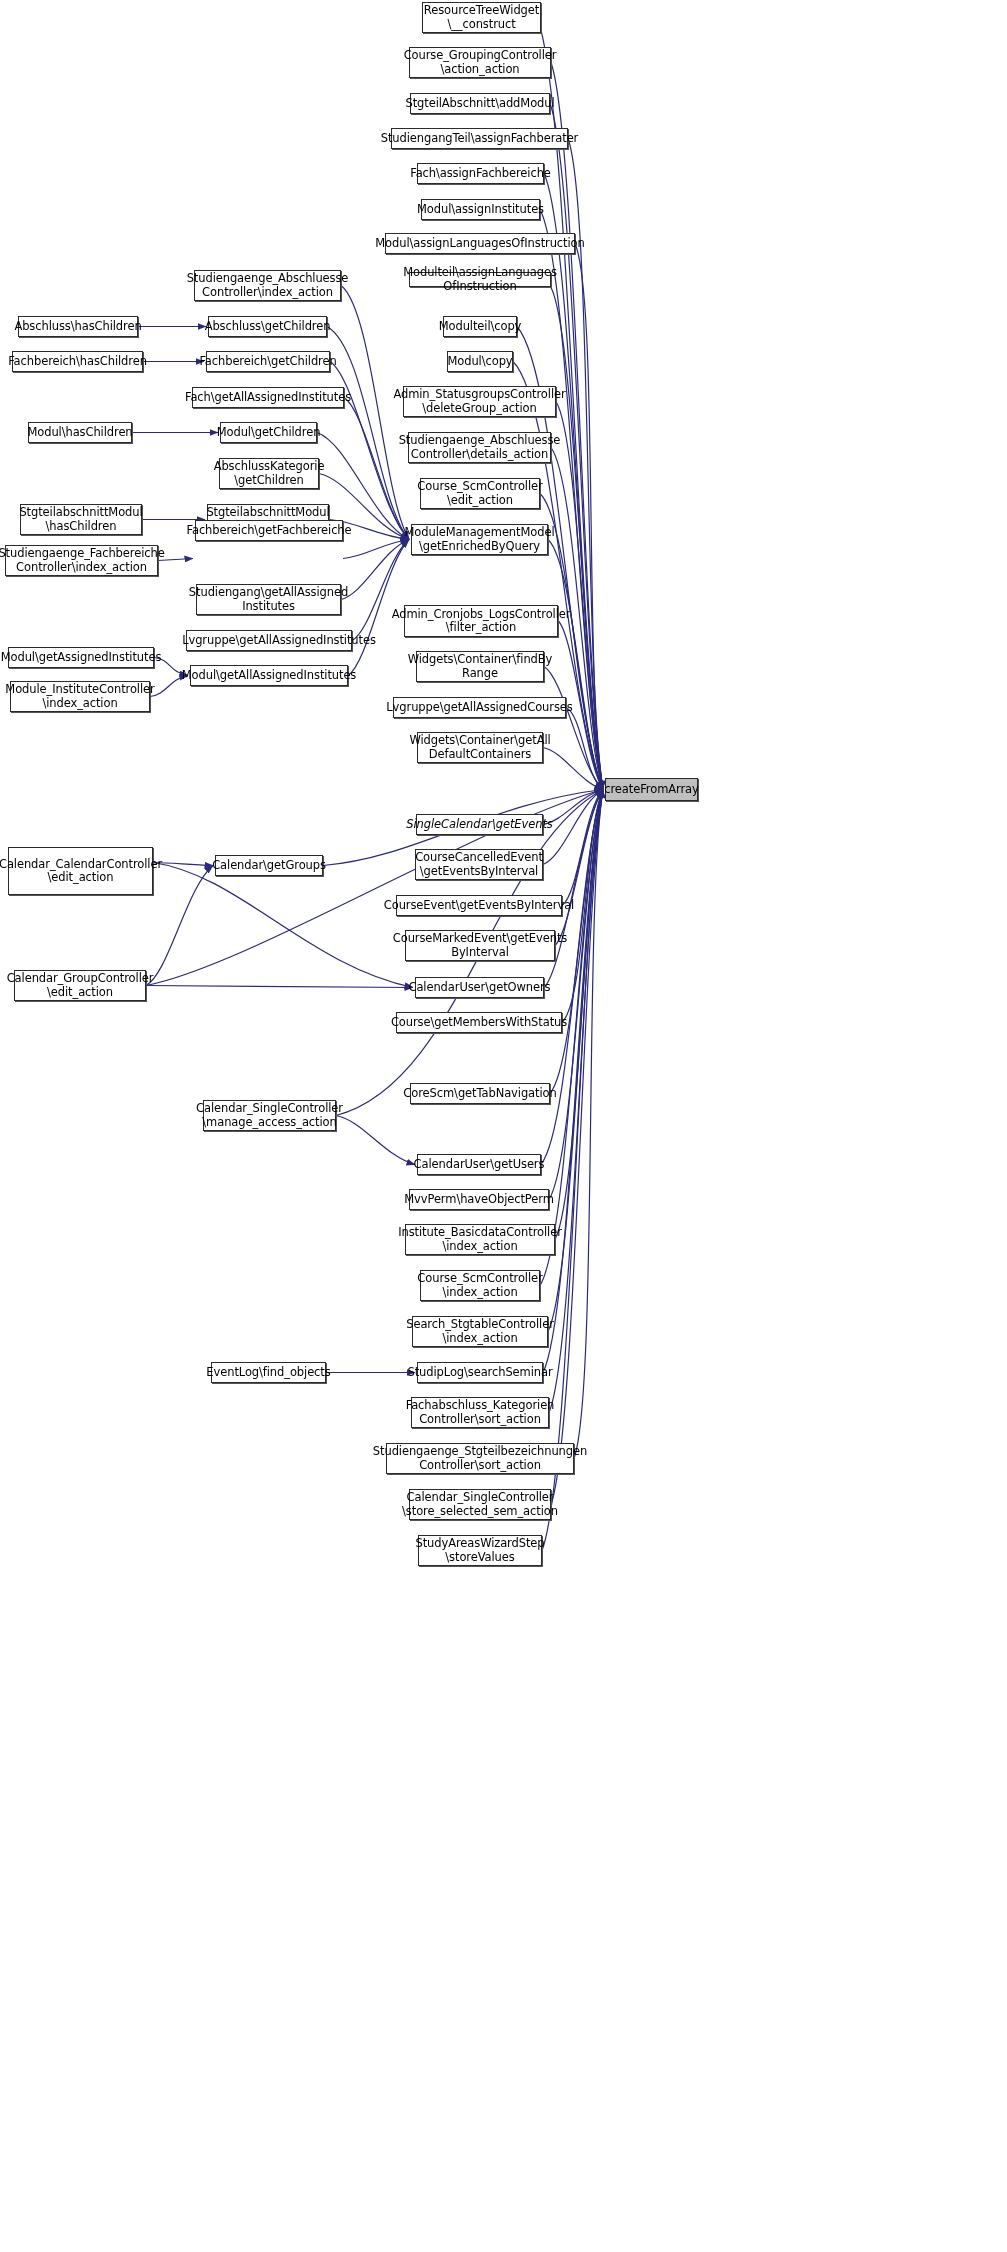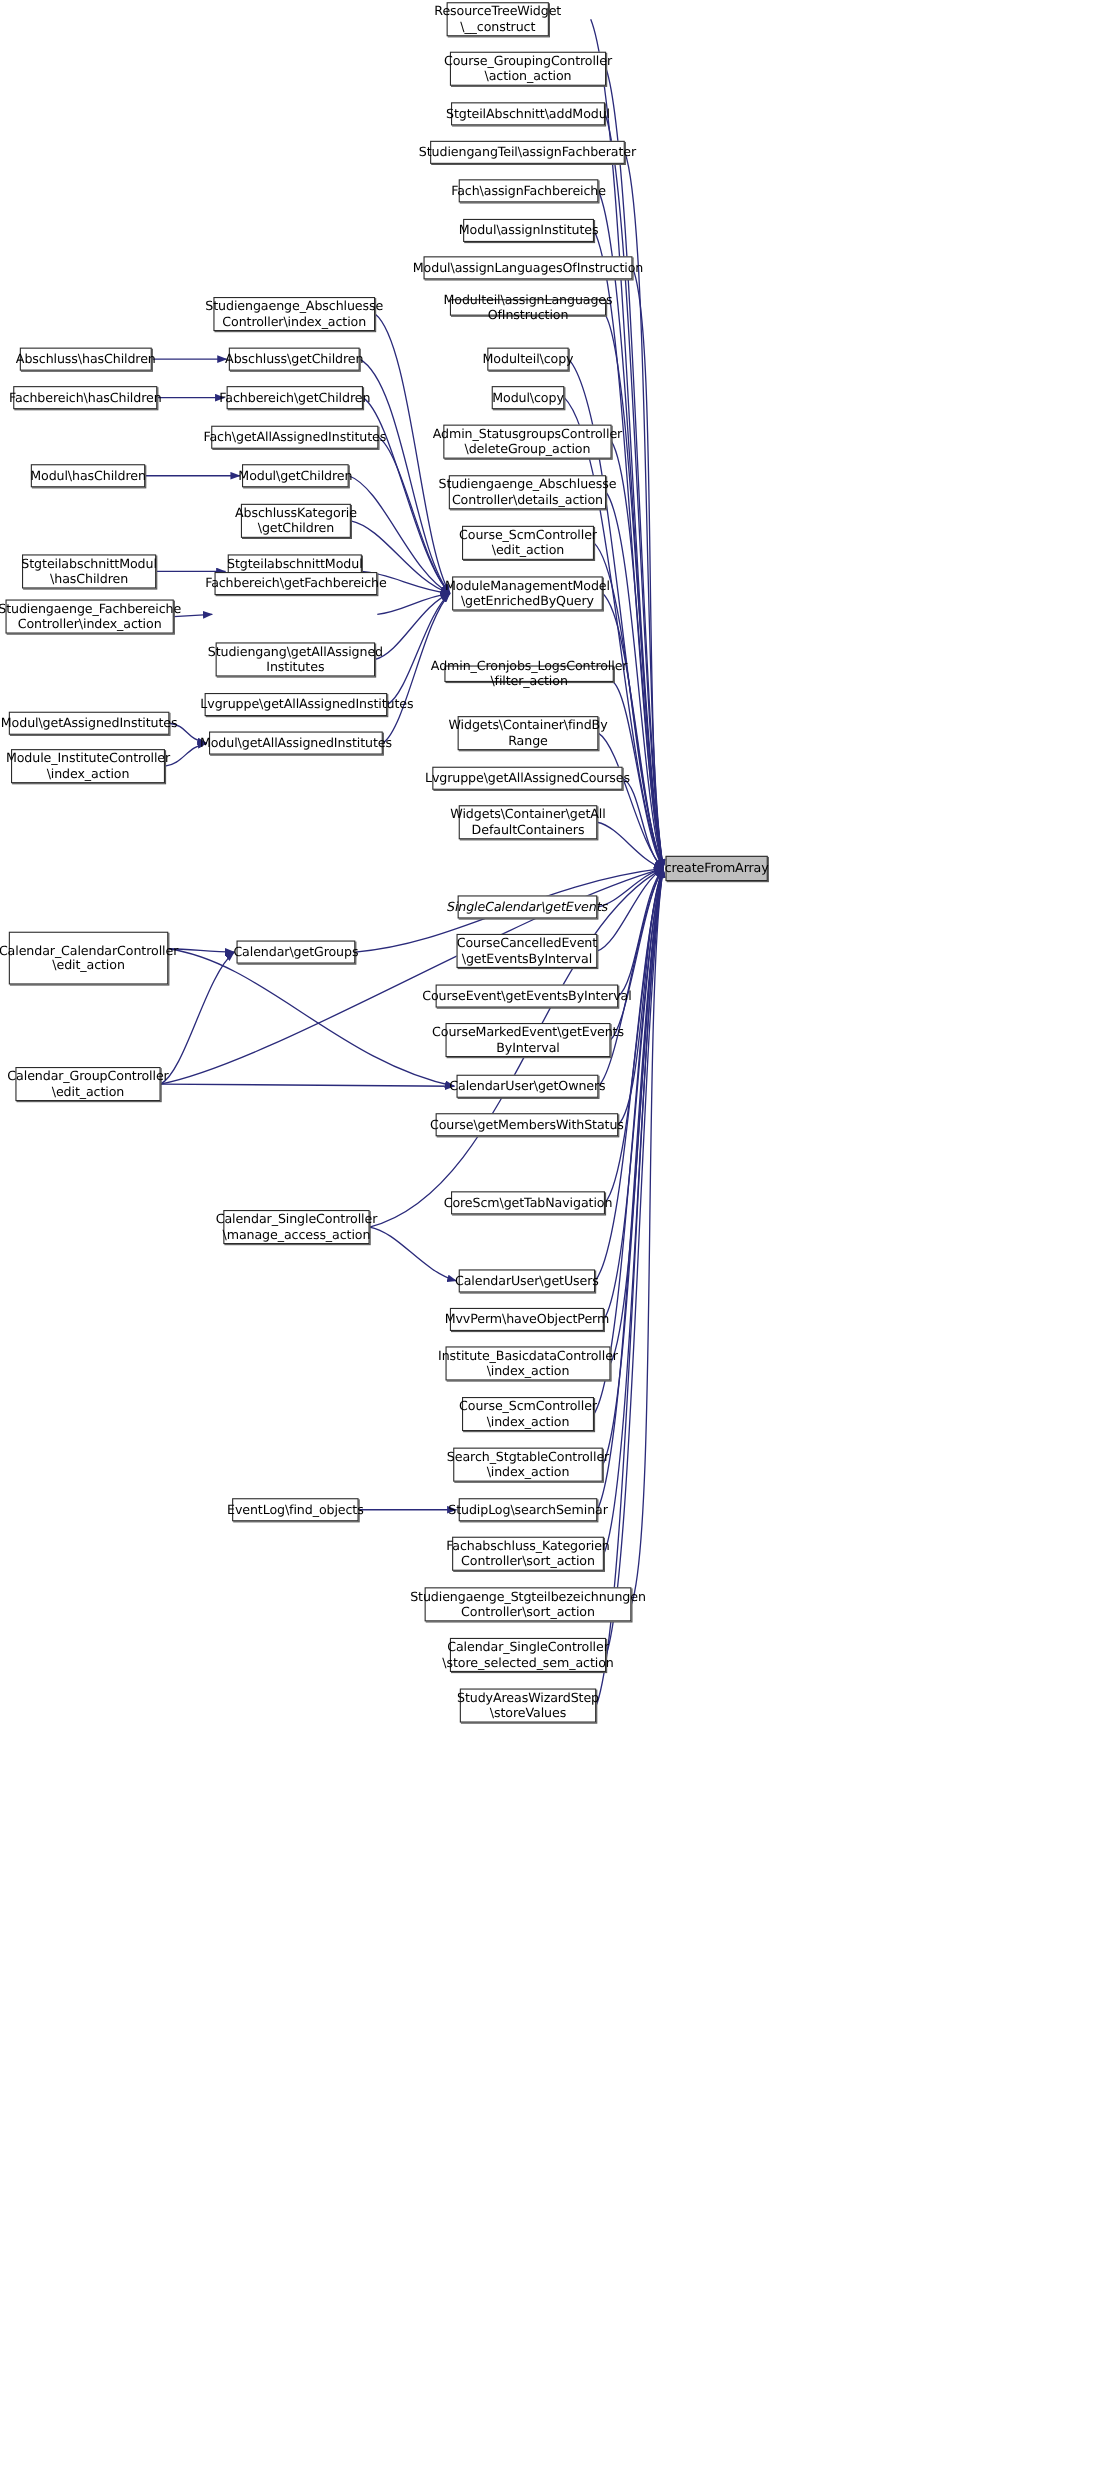--- a/index.html
+++ b/index.html
@@ -114,42 +114,42 @@
         <path d="M146,985.5 C168.77,973.5 186.5375,887.1 213,865.5" fill="none" stroke="#2a2a7a" stroke-width="1.2" marker-end="url(#arrowhead)"></path>
         <path d="M146,985.5 L413,987.5" fill="none" stroke="#2a2a7a" stroke-width="1.2" marker-end="url(#arrowhead)"></path>
         <path d="M146,985.5 C248,965.9 477.5,824.78 603,789.5" fill="none" stroke="#2a2a7a" stroke-width="1.2" marker-end="url(#arrowhead)"></path>
         <path d="M323,865.5 C416.06,857.9 488.67499999999995,803.18 603,789.5" fill="none" stroke="#2a2a7a" stroke-width="1.2" marker-end="url(#arrowhead)"></path>
         <path d="M336,1115.5 C362.73,1120.4 383.5875,1155.68 415,1164.5" fill="none" stroke="#2a2a7a" stroke-width="1.2" marker-end="url(#arrowhead)"></path>
         <path d="M336,1115.5 C461.7575,1082.9 494.0375,848.18 603,789.5" fill="none" stroke="#2a2a7a" stroke-width="1.2" marker-end="url(#arrowhead)"></path>
         <path d="M326,1372.5 L415,1372.5" fill="none" stroke="#2a2a7a" stroke-width="1.2" marker-end="url(#arrowhead)"></path>
       </g>
   </svg>
   <div id="node-layer">
-      <div class="node" style="left: 406px; top: 2px; width: 93px; height: 31px;"><span>ResourceTreeWidget
+      <div class="node" style="left: 422px; top: 2px; width: 119px; height: 31px;"><span>ResourceTreeWidget
 \__construct</span></div>
       <div class="node" style="left: 409px; top: 47px; width: 142px; height: 31px;"><span>Course_GroupingController
 \action_action</span></div>
       <div class="node" style="left: 410px; top: 93px; width: 140px; height: 21px;"><span>StgteilAbschnitt\addModul</span></div>
       <div class="node" style="left: 391px; top: 128px; width: 177px; height: 21px;"><span>StudiengangTeil\assignFachberater</span></div>
       <div class="node" style="left: 417px; top: 163px; width: 127px; height: 21px;"><span>Fach\assignFachbereiche</span></div>
       <div class="node" style="left: 421px; top: 199px; width: 119px; height: 21px;"><span>Modul\assignInstitutes</span></div>
       <div class="node" style="left: 385px; top: 233px; width: 190px; height: 21px;"><span>Modul\assignLanguagesOfInstruction</span></div>
       <div class="node" style="left: 409px; top: 272px; width: 142px; height: 15px; align-items: center;"><span>Modulteil\assignLanguages
 OfInstruction</span></div>
       <div class="node" style="left: 443px; top: 316px; width: 74px; height: 21px;"><span>Modulteil\copy</span></div>
       <div class="node" style="left: 447px; top: 351px; width: 66px; height: 21px; text-align: right;"><span>Modul\copy</span></div>
       <div class="node" style="left: 403px; top: 386px; width: 153px; height: 31px;"><span>Admin_StatusgroupsController
 \deleteGroup_action</span></div>
       <div class="node" style="left: 408px; top: 432px; width: 143px; height: 31px;"><span>Studiengaenge_Abschluesse
 Controller\details_action</span></div>
       <div class="node" style="left: 420px; top: 478px; width: 120px; height: 31px;"><span>Course_ScmController
 \edit_action</span></div>
       <div class="node" style="left: 411px; top: 524px; width: 137px; height: 31px;"><span>ModuleManagementModel
 \getEnrichedByQuery</span></div>
-      <div class="node" style="left: 404px; top: 605px; width: 154px; height: 15px;"><span>Admin_Cronjobs_LogsController
+      <div class="node" style="left: 404px; top: 605px; width: 154px; height: 32px;"><span>Admin_Cronjobs_LogsController
 \filter_action</span></div>
       <div class="node" style="left: 416px; top: 651px; width: 128px; height: 31px;"><span>Widgets\Container\findBy
 Range</span></div>
       <div class="node" style="left: 393px; top: 697px; width: 173px; height: 21px;"><span>Lvgruppe\getAllAssignedCourses</span></div>
       <div class="node" style="left: 417px; top: 732px; width: 126px; height: 31px;"><span>Widgets\Container\getAll
 DefaultContainers</span></div>
       <div class="node" style="left: 416px; top: 814px; width: 127px; height: 21px; font-style: italic;"><span>SingleCalendar\getEvents</span></div>
       <div class="node" style="left: 415px; top: 849px; width: 128px; height: 31px;"><span>CourseCancelledEvent
 \getEventsByInterval</span></div>
       <div class="node" style="left: 396px; top: 895px; width: 166px; height: 21px;"><span>CourseEvent\getEventsByInterval</span></div>

